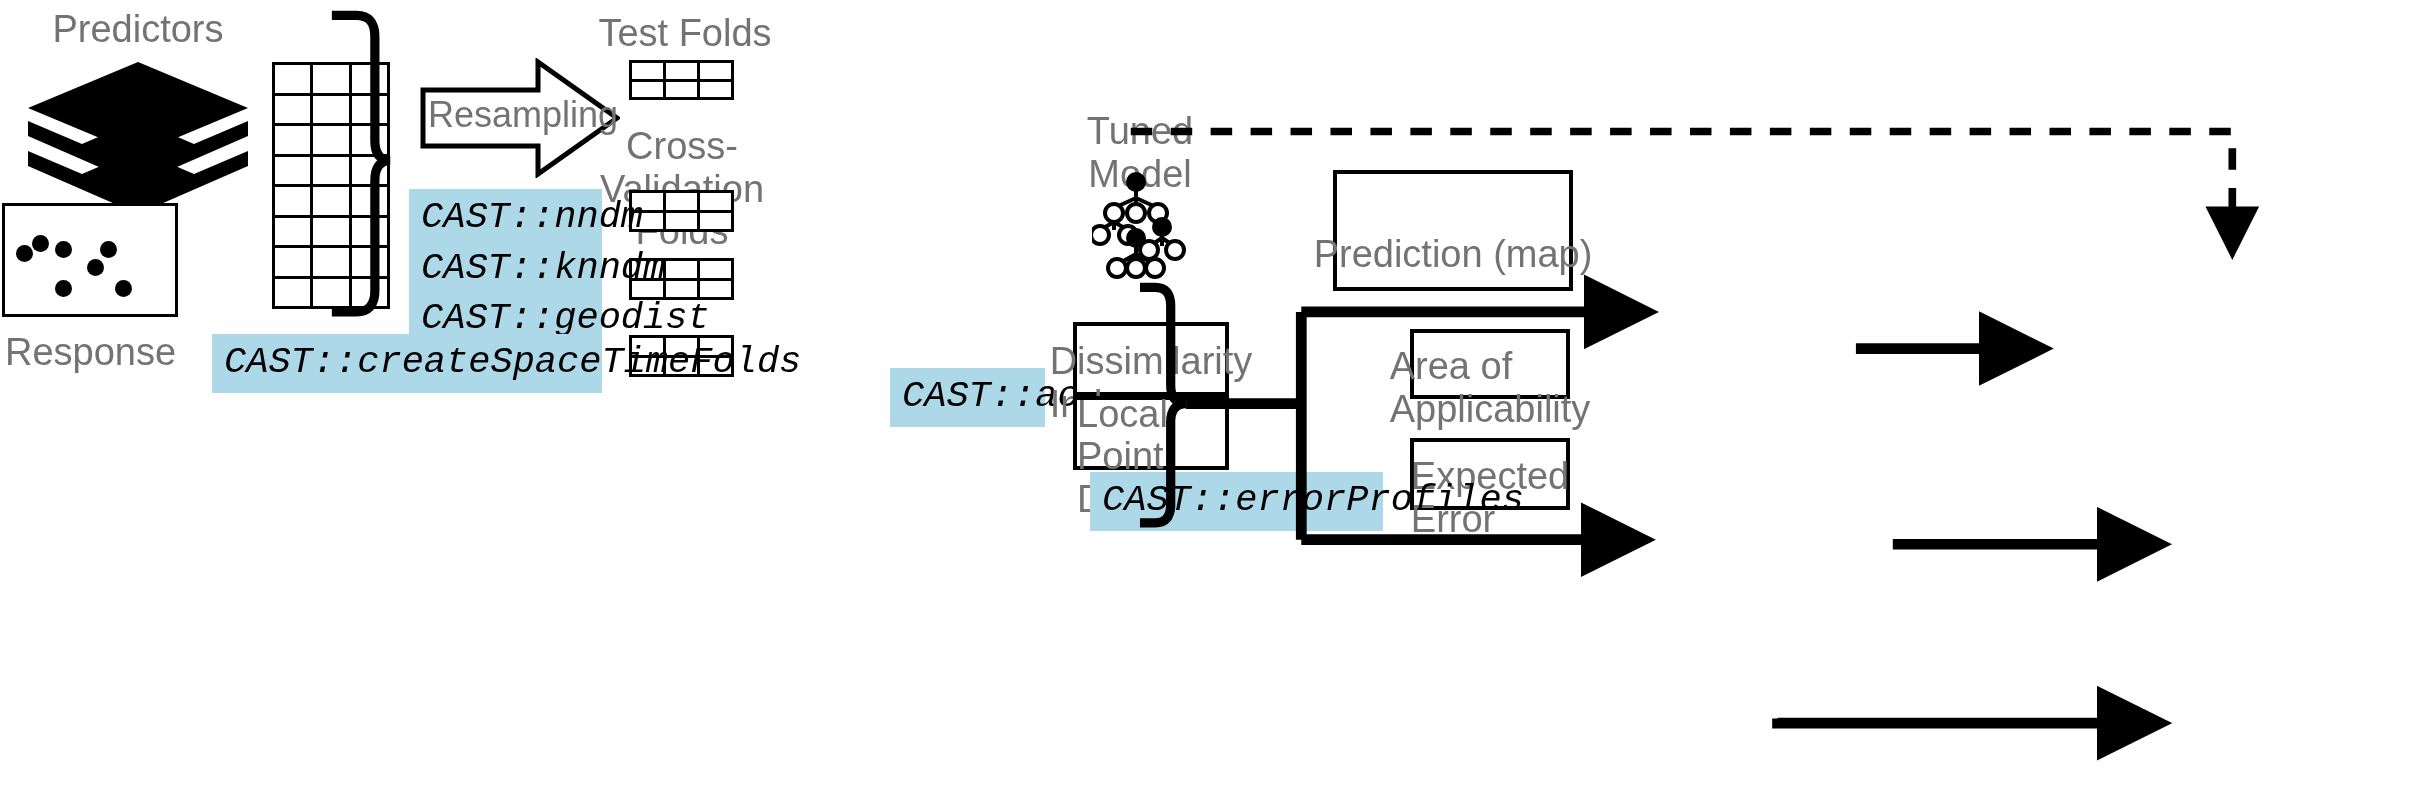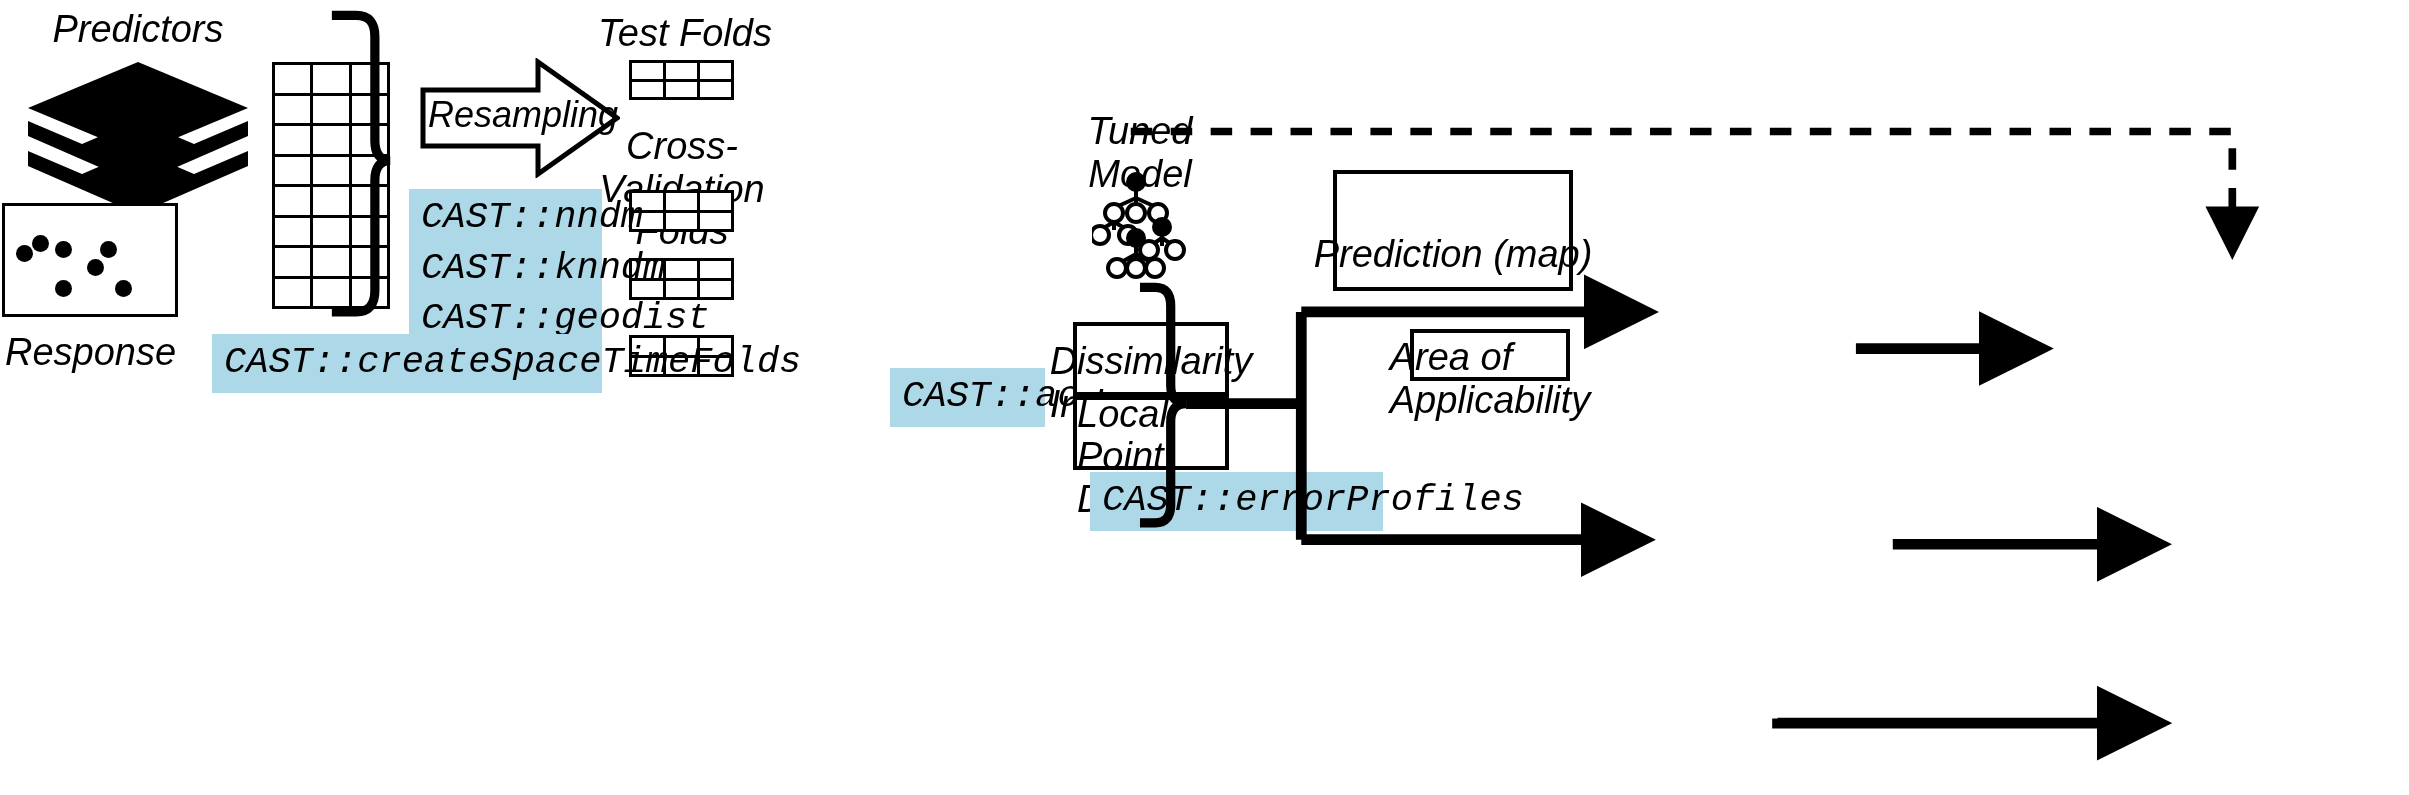--- a/index.html
+++ b/index.html
@@ -18,24 +18,23 @@
     background: #ffffff;
     overflow: hidden;
   }
   .abs { position: absolute; }
 
   
   .label {
     font-family: "Liberation Sans", sans-serif;
     font-size: 38px;
     line-height: 1.12;
-    color: #000000;
+    color: #737373;
     text-align: center;
     white-space: pre;
-    font-style: italic;
   }
   .label.small { font-size: 36px; }
 
   
   .chip {
     font-family: "Liberation Mono", monospace;
     font-style: italic;
     font-size: 37px;
     line-height: 1.0;
     background: #add8e8;
@@ -228,25 +227,29 @@
   <div class="abs box" style="left:1073px; top:322px; width:156px; height:74px;">
     <span class="label" style="white-space:pre-line;">Dissimilarity
 Index</span>
   </div>
 
   <div class="abs box" style="left:1073px; top:396px; width:156px; height:74px;">
     <span class="label" style="white-space:pre-line;">Local Point
 Density</span>
   </div>
 
-  <div class="abs box" style="left:1410px; top:329px; width:160px; height:52px;">
+  <div class="abs box" style="left:1410px; top:329px; width:160px; height:70px;">
     <span class="label" style="white-space:pre-line;">Area of
 Applicability</span>
   </div>
 
+  <div class="abs box" style="left:1410px; top:438px; width:160px; height:72px;">
+    <span class="label" style="white-space:pre-line;">Expected
+Error</span>
+  </div>
 
   <div class="abs chip" style="left: 1090px; top: 472px; width: 293px; background: rgb(173, 216, 232);">CAST::errorProfiles</div>
 
   <svg class="overlay" viewBox="0 0 1568 520" preserveAspectRatio="none">
     <defs>
       <marker id="ah" markerWidth="7" markerHeight="7" refX="5.6" refY="3.5" orient="auto" markerUnits="strokeWidth">
         <path d="M0,0 L7,3.5 L0,7 Z" fill="#000"></path>
       </marker>
       <marker id="ahd" markerWidth="7" markerHeight="7" refX="5.6" refY="3.5" orient="auto" markerUnits="strokeWidth">
         <path d="M0,0 L7,3.5 L0,7 Z" fill="#000"></path>

